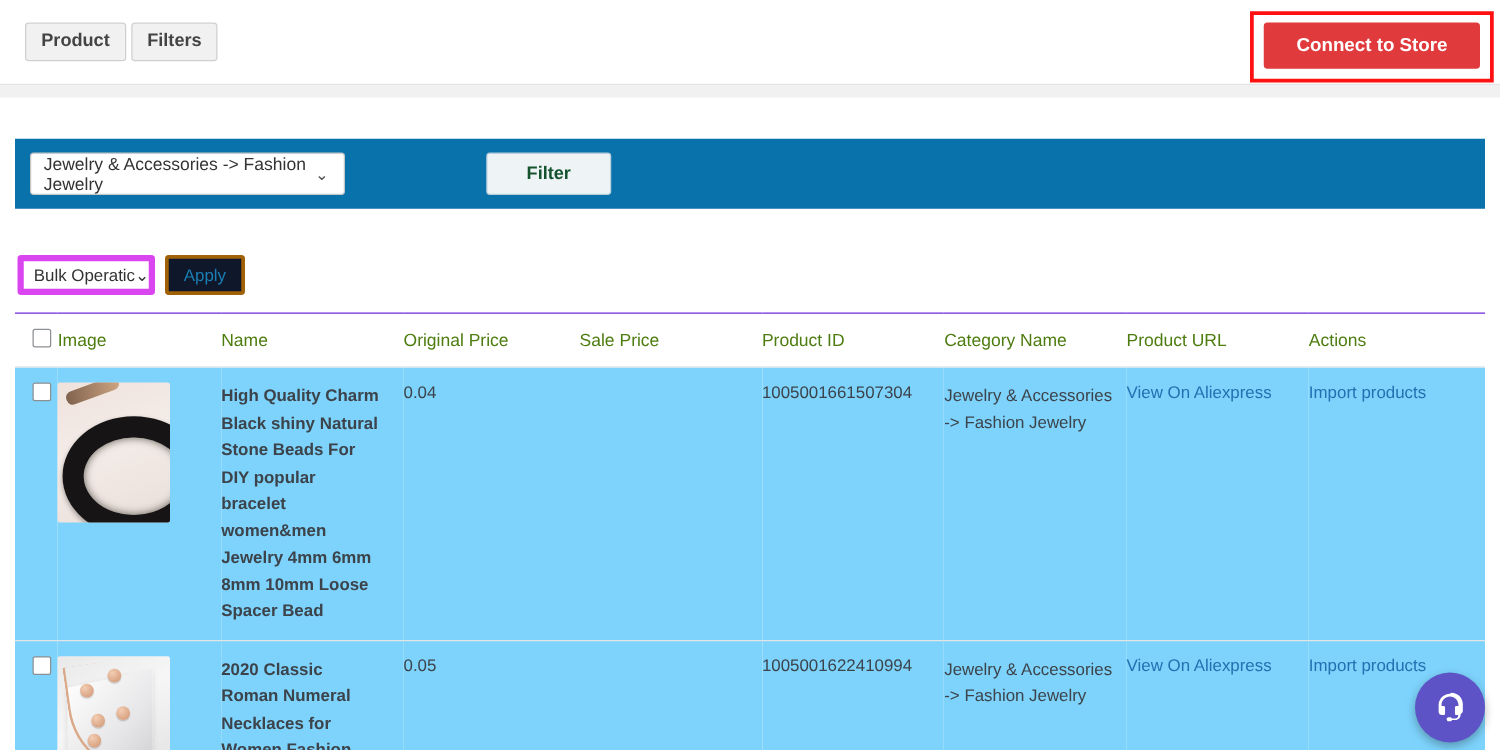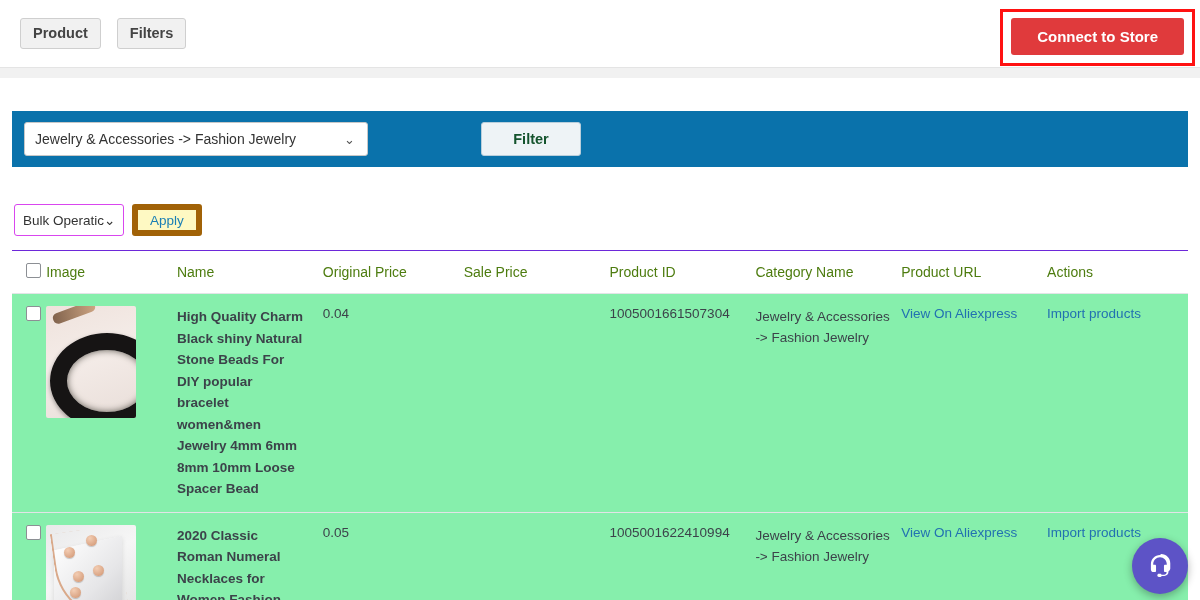--- a/index.html
+++ b/index.html
@@ -17,21 +17,21 @@
     left: 0; top: 0;
     width: 1200px; height: 68px;
     background: #ffffff;
     border-bottom: 1px solid #e4e4e4;
     display: flex;
     align-items: center;
   }
   .tabs {
     display: flex;
     align-items: center;
-    gap: 16px;
+    gap: 4px;
     margin-left: 20px;
   }
   .tab {
     background: #f1f1f1;
     border: 1px solid #cfcfcf;
     border-radius: 3px;
     padding: 7px 12px 8px 12px;
     font-size: 14.5px;
     font-weight: bold;
     color: #444444;
@@ -80,21 +80,21 @@
   }
   .banner-title {
     width: 450px;
     text-align: center;
     color: #ffffff;
     font-size: 16px;
     font-weight: bold;
     letter-spacing: .2px;
   }
   .cat-select {
-    width: 344px;
+    width: 252px;
     height: 34px;
     background: #ffffff;
     border: 1px solid #c7c7c7;
     border-radius: 3px;
     display: flex;
     align-items: center;
     padding: 0 10px;
     font-size: 14px;
     color: #333333;
     cursor: pointer;
@@ -124,36 +124,36 @@
   .bulk-row {
     position: absolute;
     left: 14px; top: 126px;
     display: flex;
     align-items: center;
     gap: 8px;
   }
   .bulk-select {
     width: 110px; height: 32px;
     background: #ffffff;
-    border: 1px solid #d946ef;
+    border: 5px solid #d946ef;
     border-radius: 3px;
     display: flex;
     align-items: center;
     justify-content: space-between;
     padding: 0 8px;
     font-size: 13.5px;
     color: #333333;
     cursor: pointer;
     overflow: hidden;
     white-space: nowrap;
   }
   .apply-btn {
     height: 32px;
-    background: #fef9c3;
-    border: 6px solid #a16207;
+    background: #0f172a;
+    border: 3px solid #a16207;
     border-radius: 3px;
     color: #1a7fb5;
     font-size: 13.5px;
     padding: 0 12px;
     cursor: pointer;
     font-family: "Liberation Sans", sans-serif;
   }
 
   
   .tbl {
@@ -173,21 +173,21 @@
     border-top: 1px solid #6d28d9;
     border-bottom: 1px solid #e2e4e7;
     vertical-align: middle;
   }
   .tbl td {
     vertical-align: top;
     padding: 12px 8px 12px 0;
     border-bottom: 1px solid #e2e4e7;
     color: #3c434a;
   }
-  .tbl tbody tr { background: #86efac; }
+  .tbl tbody tr { background: #7dd3fc; }
   .col-cb   { width: 34px; padding-left: 14px !important; }
   .col-img  { width: 130px; }
   .col-name { width: 145px; }
   .col-op   { width: 140px; }
   .col-sp   { width: 145px; }
   .col-pid  { width: 145px; margin-top: 28px; }
   .col-cat  { width: 145px; }
   .col-url  { width: 145px; }
   .col-act  { width: 140px; }
 

